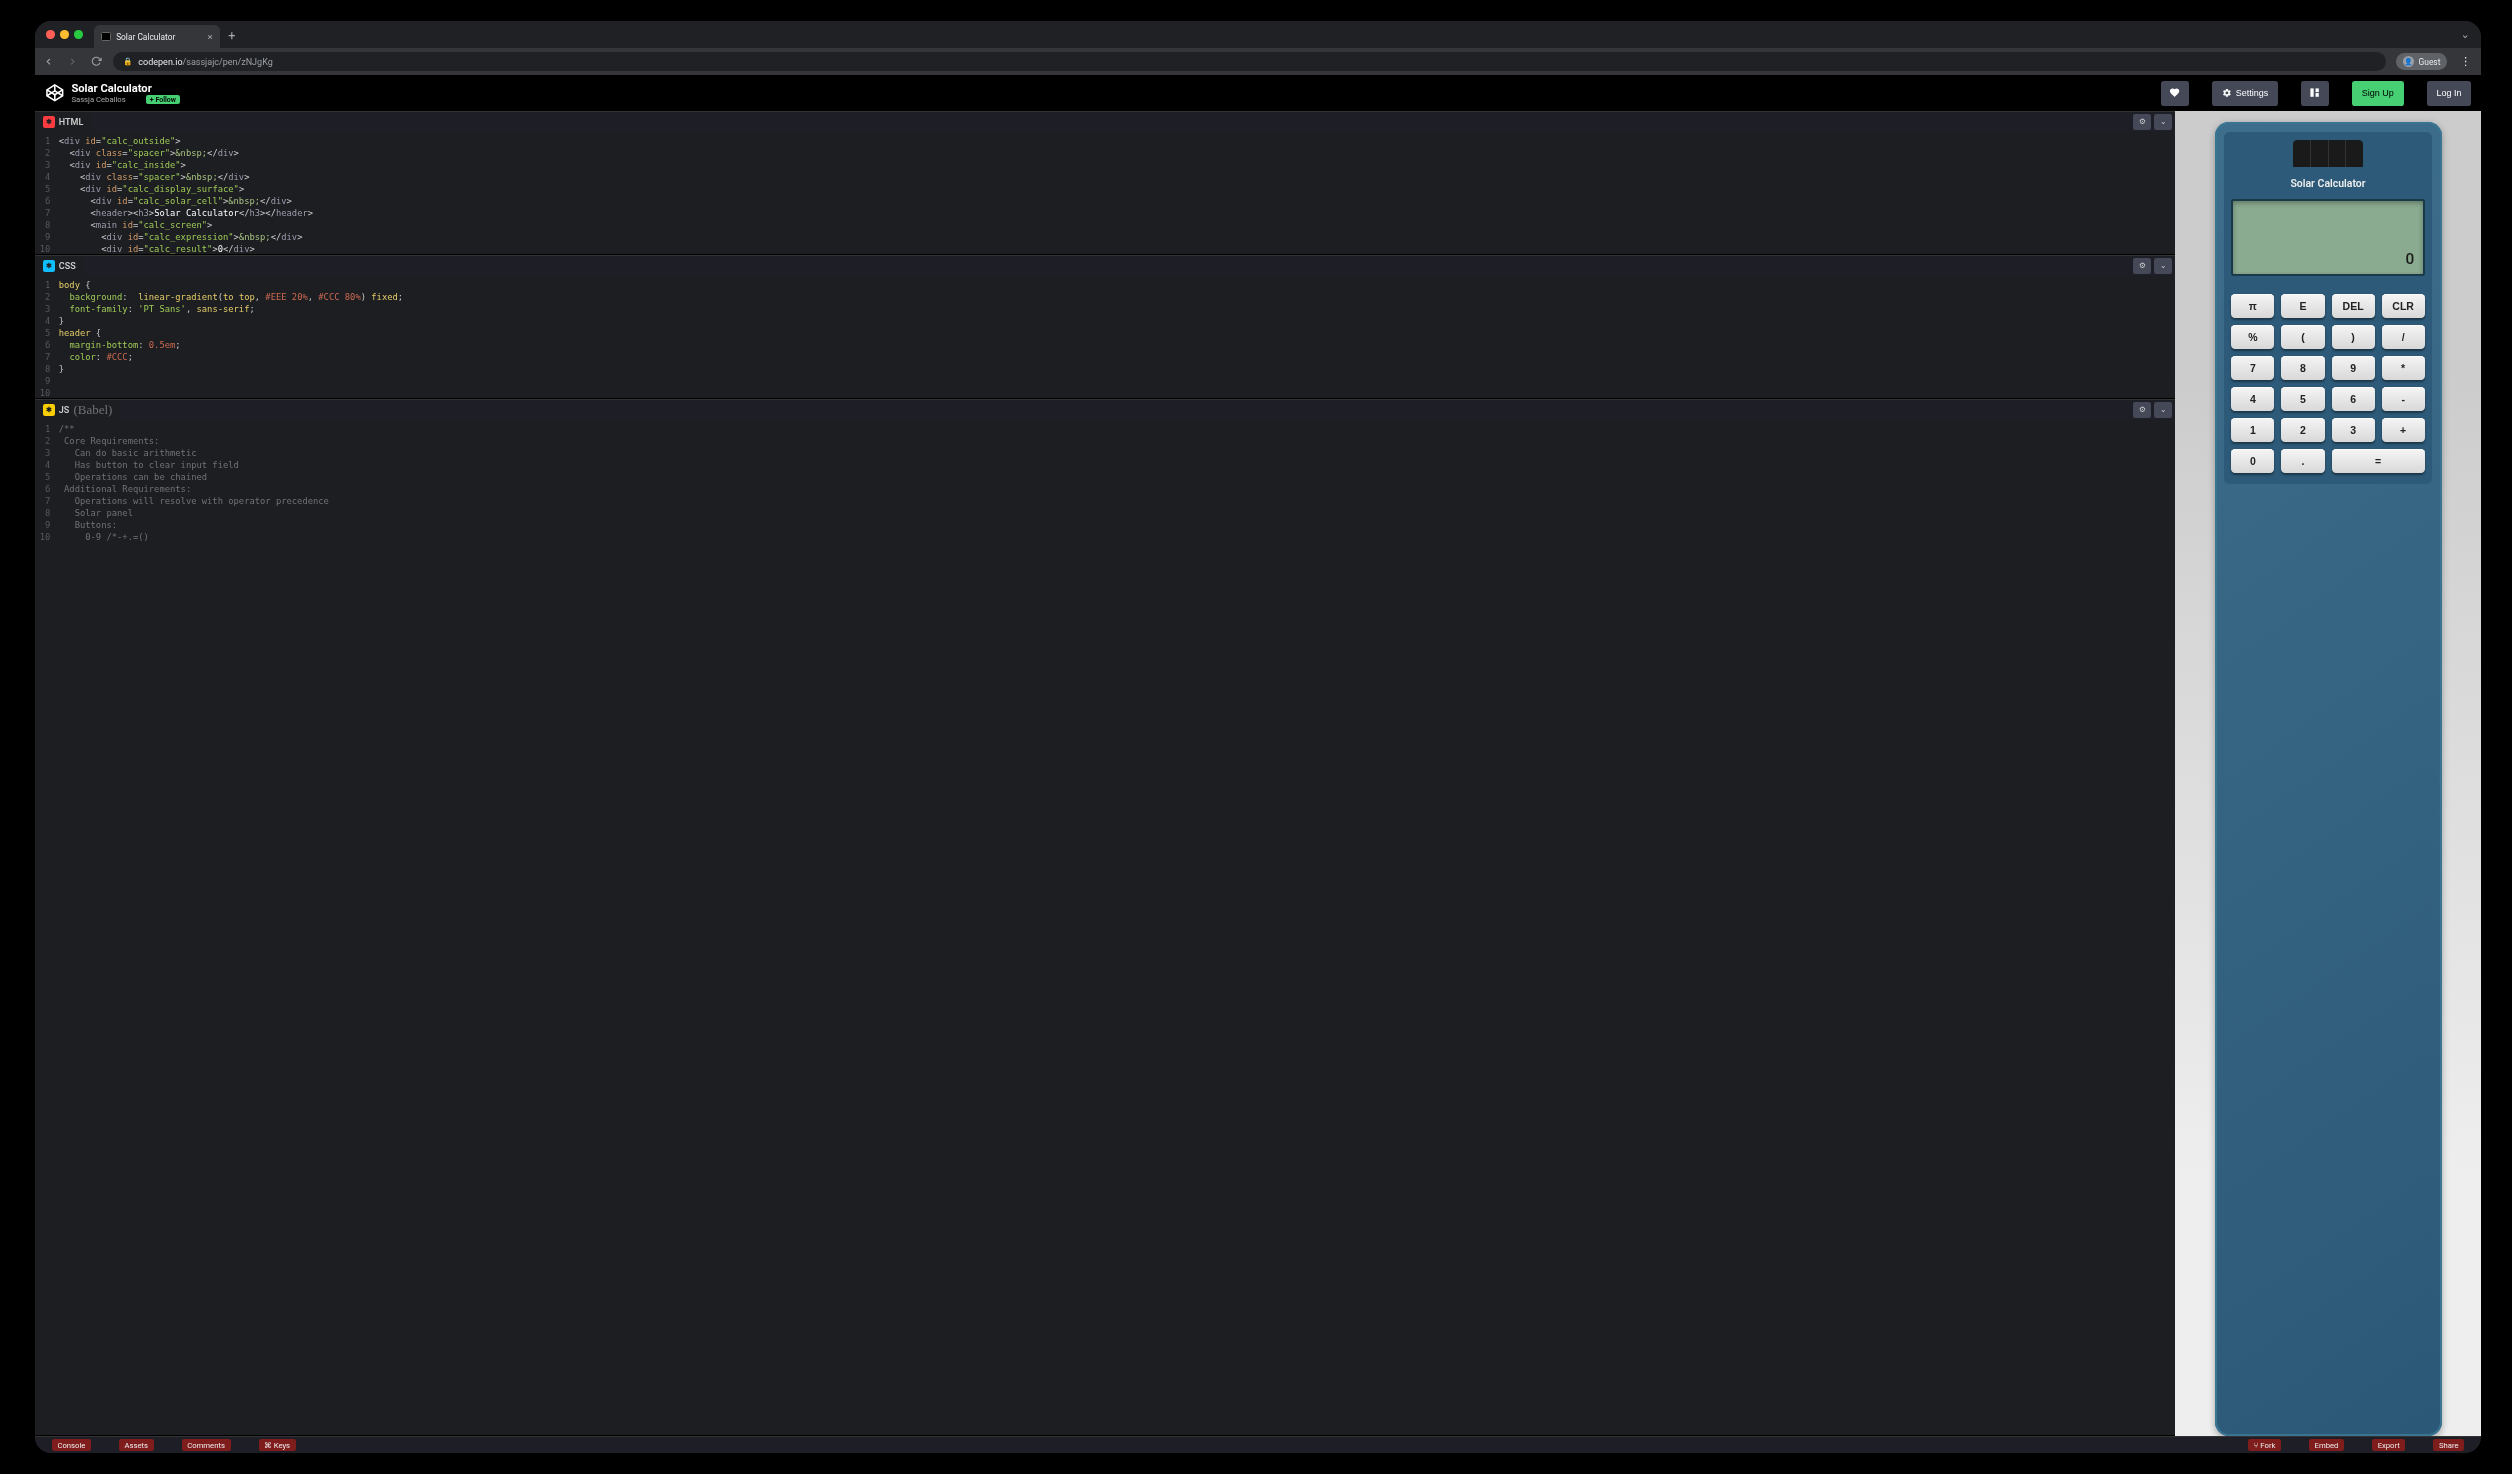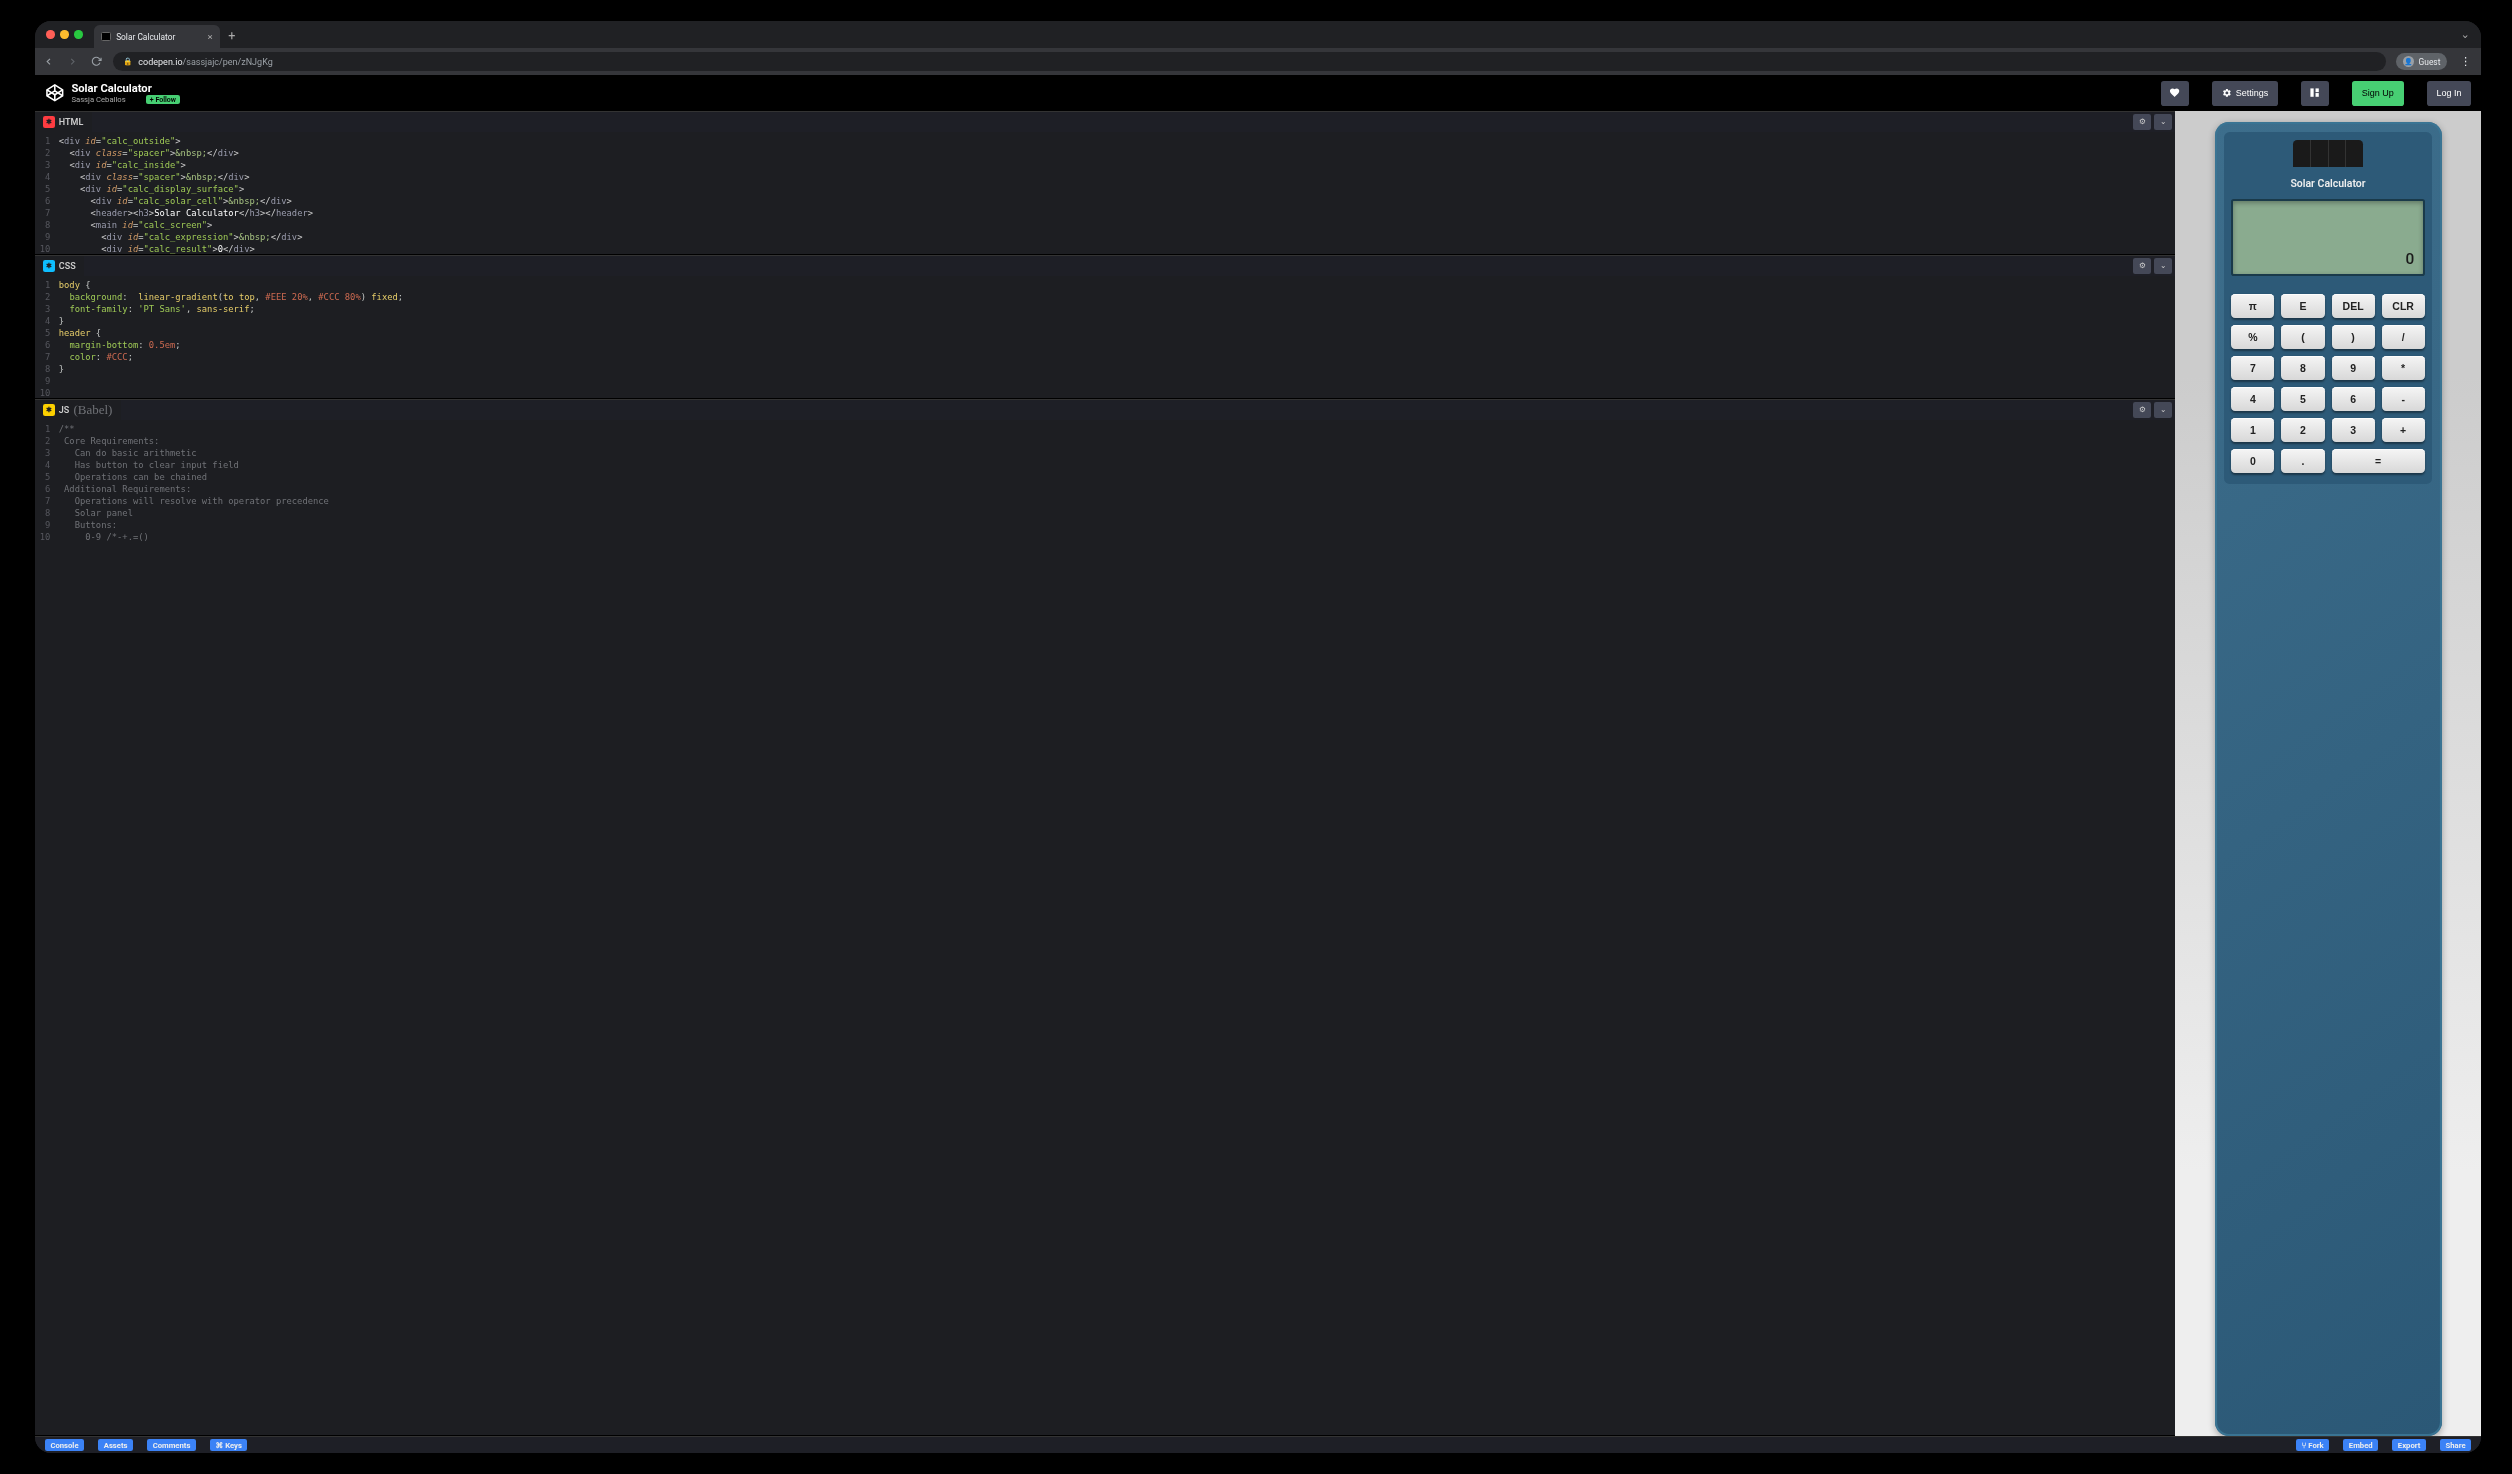--- a/index.html
+++ b/index.html
@@ -178,21 +178,21 @@
   width: 19.6px;
   text-align: right;
   padding: 2.8px 4.2px 0 0;
   color: #56575e;
   user-select: none;
 }
 .code-body { padding: 2.8px 0 0 4.2px; white-space: pre; color: #c5c8c6; }
 .c-tag { color: #9a9cad; }
 .c-bracket { color: #ccc; }
 .c-attr { color: #A6C281; }
-.c-attr-kw { color: #d19a66; font-style: italic; }
+.c-attr-kw { color: #d19a66; }
 .c-val { color: #9FCA56; }
 .c-txt { color: #fff; }
 .c-prop { color: #9FCA56; }
 .c-num { color: #cd6a51; }
 .c-kw { color: #E6CD69; }
 .c-comment { color: #707277; }
 .preview-pane {
   width: 306px;
   background: linear-gradient(to top, #EEE 20%, #CCC 80%);
   display: flex;
@@ -256,21 +256,21 @@
 .calc-btn.wide { grid-column: span 2; }
 .footer-bar {
   height: 17px;
   background: #1e1f26;
   border-top: 0.7px solid #333;
   display: flex;
   align-items: center;
   padding: 0 2.8px;
   font-size: 7.7px;
 }
-.footer-btn { background: #3b82f6; color: #eee; padding: 1.4px 5.6px; border-radius: 2.1px; margin: 0 7px; cursor:pointer;font-weight:bold; }
+.footer-btn { background: #7f1d1d; color: #eee; padding: 1.4px 5.6px; border-radius: 2.1px; margin: 0 14px; cursor:pointer; }
 .footer-bar .spacer { flex: 1; }
 .subtle { color: #707277; font-size: 13px; font-weight: normal; font-family: Liberation Serif, serif; }
 </style>
 </head>
 <body>
 
 <div class="browser-window">
 
   <div class="tab-bar">
     <div class="traffic-lights">

